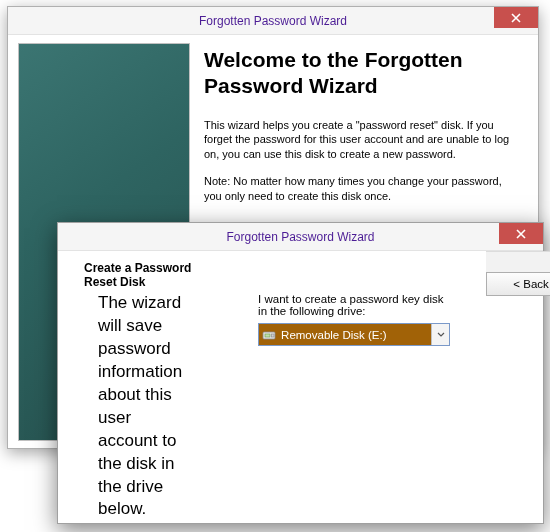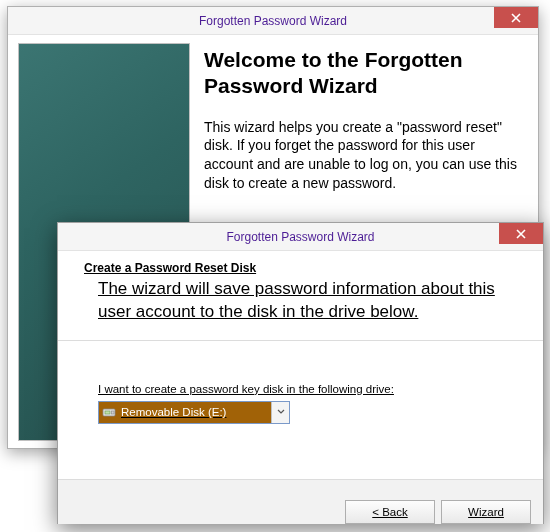--- a/index.html
+++ b/index.html
@@ -69,41 +69,40 @@
     flex: 1;
     padding: 10px 16px 10px 6px;
   }
   .back-content h1 {
     font-size: 21px;
     font-weight: bold;
     margin: 2px 0 18px 0;
     line-height: 1.25;
   }
   .back-content p {
-    font-size: 14px;
+    font-size: 11px;
     margin: 0 0 12px 0;
     line-height: 1.35;
   }
 
   
   .win-front {
     position: absolute;
     left: 57px;
     top: 222px;
     width: 485px;
     height: 300px;
     background: #fff;
     border: 1px solid #a0a0a0;
     box-shadow: 0 6px 22px rgba(0,0,0,0.5);
   }
   .front-body {
     height: calc(100% - 27px);
     display: flex;
-    flex-direction: column;
-    text-decoration: underline;
+    flex-direction: row;
   }
   .front-header {
     padding: 10px 26px 8px 26px;
   }
   .front-header .heading {
     font-size: 12px;
     font-weight: bold;
     margin-bottom: 3px;
   }
   .front-header .subheading {
@@ -190,20 +189,21 @@
       <svg width="10" height="10" viewBox="0 0 10 10">
         <path d="M1 1 L9 9 M9 1 L1 9" stroke="#fff" stroke-width="1.6"></path>
       </svg>
     </div>
   </div>
   <div class="back-body">
     <div class="side-panel"></div>
     <div class="back-content">
       <h1>Welcome to the Forgotten Password Wizard</h1>
       <p>This wizard helps you create a "password reset" disk. If you forget the password for this user account and are unable to log on, you can use this disk to create a new password.</p>
+      <p>Note: No matter how many times you change your password, you only need to create this disk once.</p>
     </div>
   </div>
 </div>
 
 <div class="win-front">
   <div class="titlebar">
     <span class="title">Forgotten Password Wizard</span>
     <div class="close-btn">
       <svg width="10" height="10" viewBox="0 0 10 10">
         <path d="M1 1 L9 9 M9 1 L1 9" stroke="#fff" stroke-width="1.6"></path>

